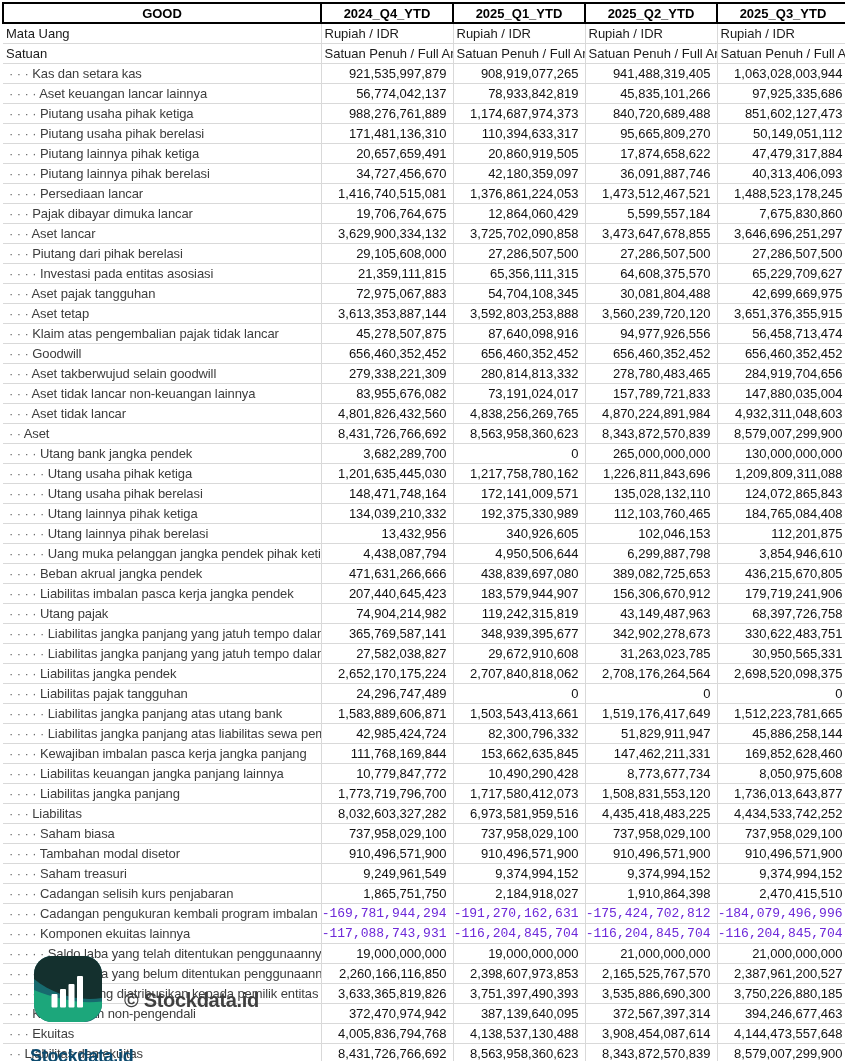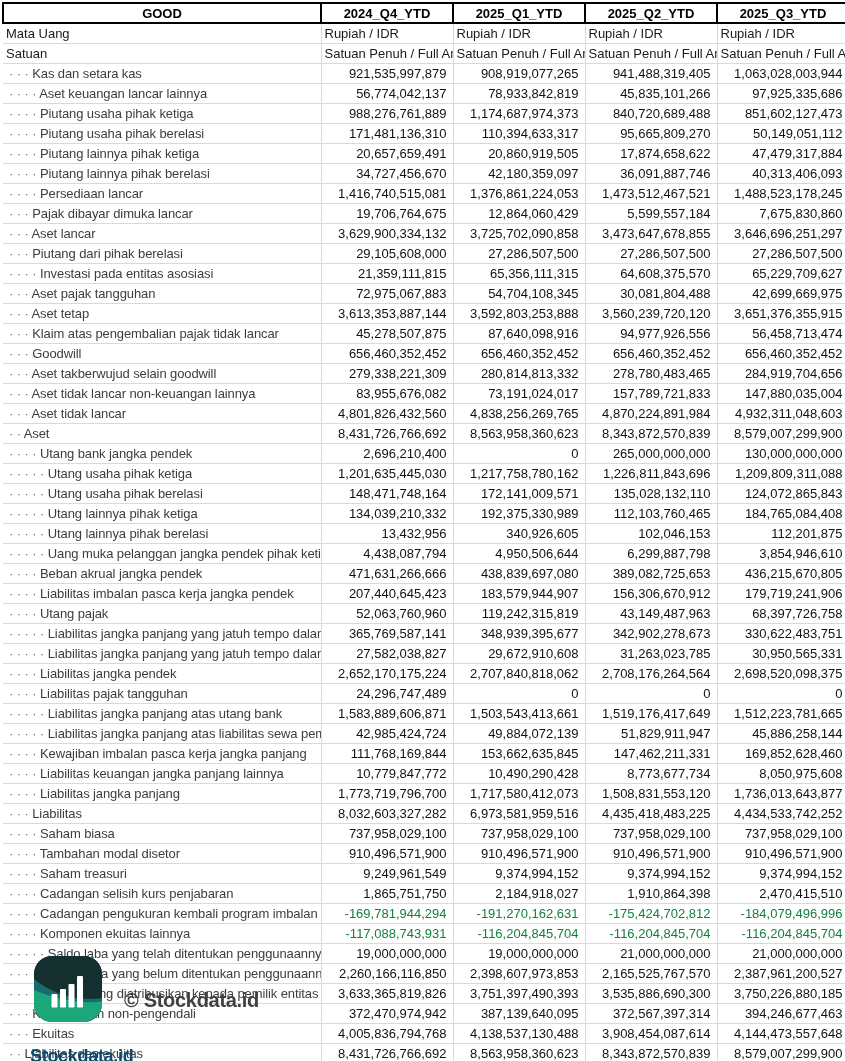--- a/index.html
+++ b/index.html
@@ -30,21 +30,21 @@
     border:1px solid #d9d9d9;
     height:19px; padding:0;
     font-size:13px; color:#262626;
     white-space:nowrap; overflow:hidden;
     vertical-align:middle; line-height:19px;
   }
   td:first-child { border-left:none; }
   td.lab  { padding-left:6px; letter-spacing:-0.1px; color:#3d3d3d; }
   td.info { padding-left:3px; color:#1a1a1a; }
   td.num  { padding-right:6px; text-align:right; color:#111111; }
-  td.num.neg { color:#15803d; }
+  td.num.neg { color:#6d28d9;font-family:Liberation Mono, monospace; }
   span.dots { color:#6b6b6b; }
 
   
   .wm-center {
     position:absolute; left:124px; top:989px;
     font-size:20px; font-weight:bold; color:#404040;
     letter-spacing:-0.3px; white-space:nowrap; pointer-events:none;
   }
   .wm-bottom {
     position:absolute; left:30px; top:1046px;
@@ -219,21 +219,21 @@
         </tr>
         <tr>
           <td class="lab"><span class="dots">· · </span>Aset</td>
           <td class="num">8,431,726,766,692</td>
           <td class="num">8,563,958,360,623</td>
           <td class="num">8,343,872,570,839</td>
           <td class="num">8,579,007,299,900</td>
         </tr>
         <tr>
           <td class="lab"><span class="dots">· · · · </span>Utang bank jangka pendek</td>
-          <td class="num">2,696,210,400</td>
+          <td class="num">3,682,289,700</td>
           <td class="num">0</td>
           <td class="num">265,000,000,000</td>
           <td class="num">130,000,000,000</td>
         </tr>
         <tr>
           <td class="lab"><span class="dots">· · · · · </span>Utang usaha pihak ketiga</td>
           <td class="num">1,201,635,445,030</td>
           <td class="num">1,217,758,780,162</td>
           <td class="num">1,226,811,843,696</td>
           <td class="num">1,209,809,311,088</td>
@@ -275,21 +275,21 @@
         </tr>
         <tr>
           <td class="lab"><span class="dots">· · · · </span>Liabilitas imbalan pasca kerja jangka pendek</td>
           <td class="num">207,440,645,423</td>
           <td class="num">183,579,944,907</td>
           <td class="num">156,306,670,912</td>
           <td class="num">179,719,241,906</td>
         </tr>
         <tr>
           <td class="lab"><span class="dots">· · · · </span>Utang pajak</td>
-          <td class="num">52,063,760,960</td>
+          <td class="num">74,904,214,982</td>
           <td class="num">119,242,315,819</td>
           <td class="num">43,149,487,963</td>
           <td class="num">68,397,726,758</td>
         </tr>
         <tr>
           <td class="lab"><span class="dots">· · · · · </span>Liabilitas jangka panjang yang jatuh tempo dalam satu tahun atas utang bank</td>
           <td class="num">365,769,587,141</td>
           <td class="num">348,939,395,677</td>
           <td class="num">342,902,278,673</td>
           <td class="num">330,622,483,751</td>
@@ -318,21 +318,21 @@
         <tr>
           <td class="lab"><span class="dots">· · · · · </span>Liabilitas jangka panjang atas utang bank</td>
           <td class="num">1,583,889,606,871</td>
           <td class="num">1,503,543,413,661</td>
           <td class="num">1,519,176,417,649</td>
           <td class="num">1,512,223,781,665</td>
         </tr>
         <tr>
           <td class="lab"><span class="dots">· · · · · </span>Liabilitas jangka panjang atas liabilitas sewa pembiayaan</td>
           <td class="num">42,985,424,724</td>
-          <td class="num">49,884,072,139</td>
+          <td class="num">82,300,796,332</td>
           <td class="num">51,829,911,947</td>
           <td class="num">45,886,258,144</td>
         </tr>
         <tr>
           <td class="lab"><span class="dots">· · · · </span>Kewajiban imbalan pasca kerja jangka panjang</td>
           <td class="num">111,768,169,844</td>
           <td class="num">153,662,635,845</td>
           <td class="num">147,462,211,331</td>
           <td class="num">169,852,628,460</td>
         </tr>

